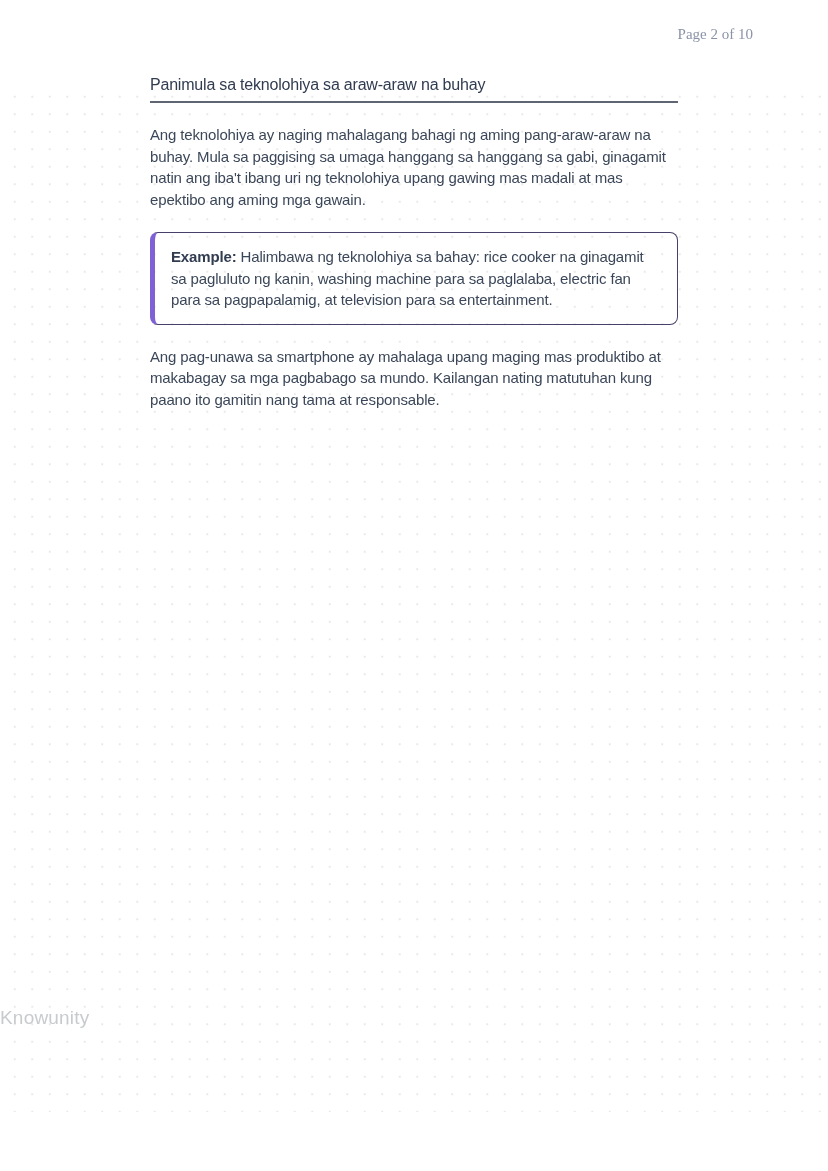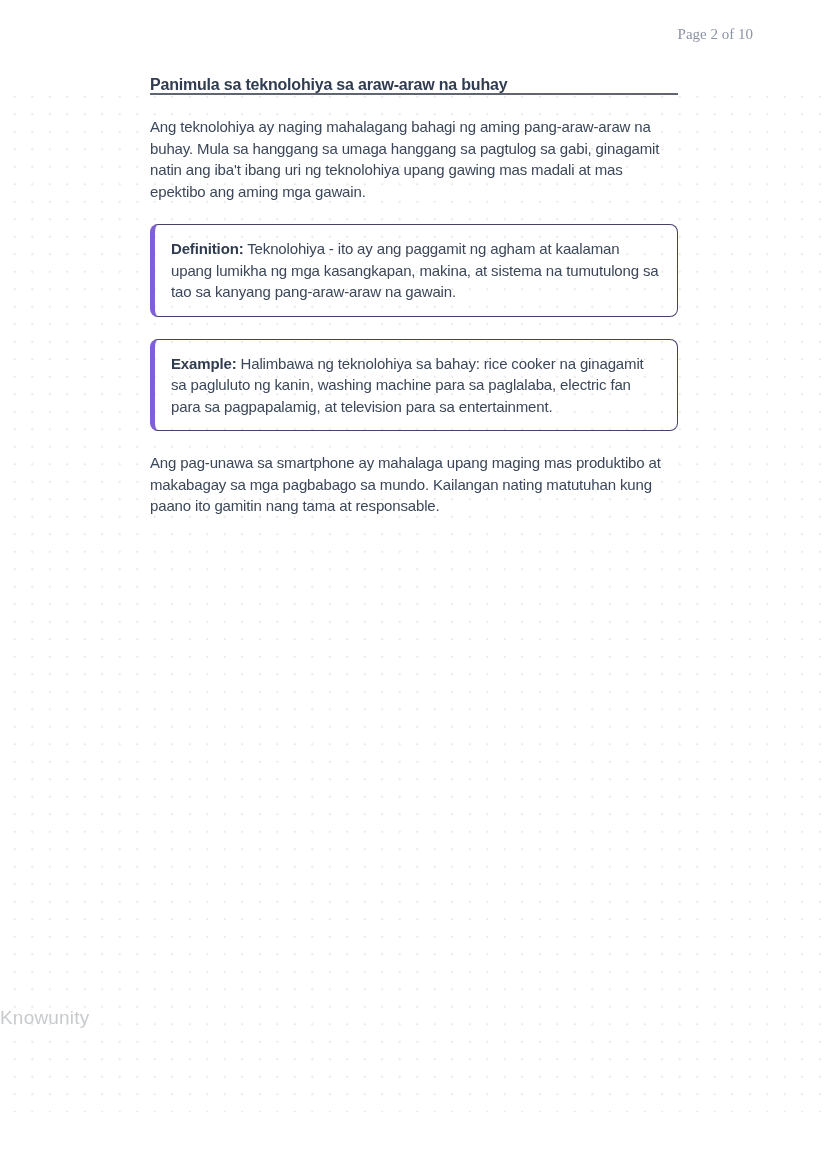--- a/index.html
+++ b/index.html
@@ -48,23 +48,24 @@
     width:528px;
     color:var(--body-text);
     font-size:15px;
     line-height:21.5px;
     letter-spacing:-0.15px;
   }
   h1.section-title{
     margin:0;
     font-size:16px;
     line-height:17px;
-    font-weight:bold;
+    font-weight:normal;
     letter-spacing:-0.2px;
     color:var(--heading-text);
+    padding-bottom:8px;
     border-bottom:2px solid var(--rule);
   }
   h1.section-title.first{ margin-top:76px; }
   h1.section-title.second{ margin-top:22px; }
   .content p{ margin:21px 0 0 0; }
   .content p.after-rule{ margin-top:21px; }
   .callout{
     margin-top:22px;
     border:1px solid var(--box-border);
     border-left:5px solid var(--accent-purple);
@@ -88,27 +89,23 @@
 
 <div class="page">
   <div class="dot-grid"></div>
 
   <div class="page-number">Page 2 of 10</div>
 
   <main class="content">
 
     <h1 class="section-title first">Panimula sa teknolohiya sa araw-araw na buhay</h1>
 
-    <p class="after-rule">Ang teknolohiya ay naging mahalagang bahagi ng aming pang-araw-araw na buhay. Mula sa hanggang sa umaga hanggang sa pagtulog sa gabi, ginagamit natin ang iba't ibang uri ng teknolohiya upang gawing mas madali at mas epektibo ang aming mga gawain.</p>
+    <p class="after-rule">Ang teknolohiya ay naging mahalagang bahagi ng aming pang-araw-araw na buhay. Mula sa paggising sa umaga hanggang sa hanggang sa gabi, ginagamit natin ang iba't ibang uri ng teknolohiya upang gawing mas madali at mas epektibo ang aming mga gawain.</p>
 
 
-    <div class="callout">
-      <strong>Definition:</strong>
-      <span>Teknolohiya - ito ay ang paggamit ng agham at kaalaman upang lumikha ng mga kasangkapan, makina, at sistema na tumutulong sa tao sa kanyang pang-araw-araw na gawain.</span>
-    </div>
 
 
     <div class="callout">
       <strong>Example:</strong>
       <span>Halimbawa ng teknolohiya sa bahay: rice cooker na ginagamit sa pagluluto ng kanin, washing machine para sa paglalaba, electric fan para sa pagpapalamig, at television para sa entertainment.</span>
     </div>
 
     <p>Ang pag-unawa sa smartphone ay mahalaga upang maging mas produktibo at makabagay sa mga pagbabago sa mundo. Kailangan nating matutuhan kung paano ito gamitin nang tama at responsable.</p>
 
   </main>

